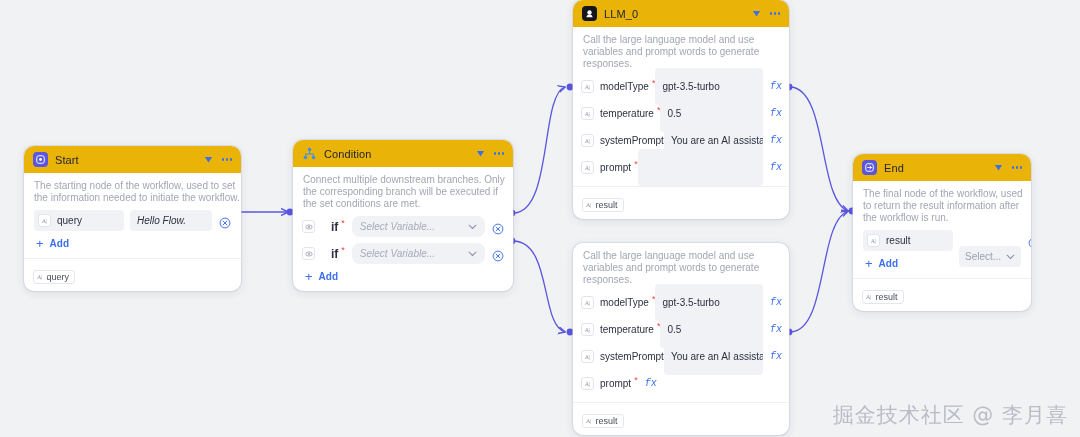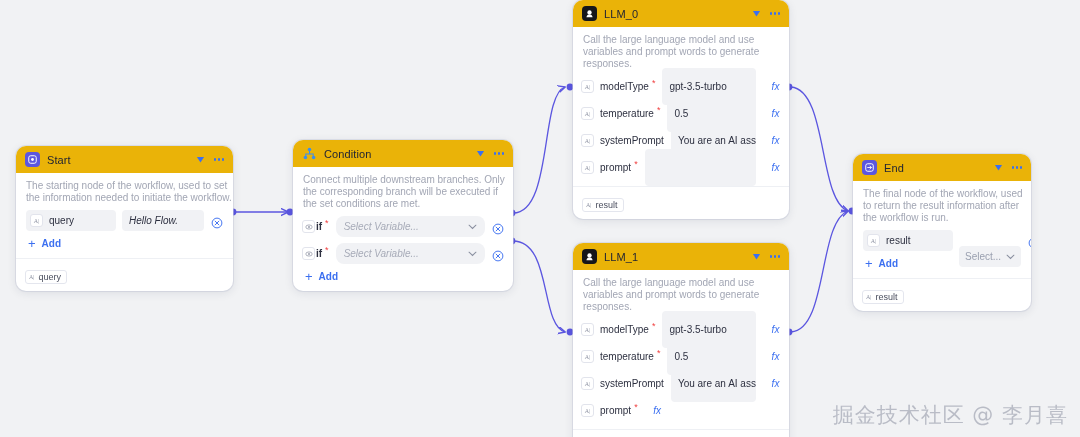--- a/index.html
+++ b/index.html
@@ -105,29 +105,28 @@
   }
   .fval {
     flex: 1 1 auto;
     height: 37px;
     background: #f1f2f5;
     border-radius: 4px;
     display: flex; align-items: center;
     padding: 0 7px;
     font-size: 10px;
     color: #2d3040;
-    margin-left: 7px;
     white-space: nowrap; overflow: hidden;
   }
   .fx {
     flex: 0 0 auto;
-    margin-left: 14px;
+    margin-left: 7px;
     font-size: 10px;
     color: #3b6ff0;
-    font-family: Liberation Sans, sans-serif;
+    font-family: Liberation Mono, monospace;
     font-style: italic;
     width: 11px; text-align: center;
   }
 
   
   .kvrow {
     display: flex; align-items: center;
     margin: 0 10px 0 10px;
     height: 21px;
   }
@@ -175,21 +174,21 @@
     height: 21px;
   }
   .ifbadge {
     width: 13px; height: 13px;
     border: 1px solid #e2e4ec; border-radius: 3px;
     background: #fff;
     display: flex; align-items: center; justify-content: center;
     flex: 0 0 auto;
   }
   .iflab {
-    margin-left: 1px; font-size: 10px; color: #2d3040; font-weight: bold; text-align: right;
+    margin-left: 16px; font-size: 12px; color: #2d3040; font-weight: bold; text-align: right;
   }
   .ifsel {
     flex: 1 1 auto; height: 21px;
     background: #f1f2f5; border-radius: 8px;
     margin-left: 7px;
     display: flex; align-items: center; justify-content: space-between;
     padding: 0 8px;
     font-size: 10px; color: #a7abb8; font-style: italic;
   }
 
@@ -260,21 +259,21 @@
     <circle cx="290" cy="212" r="3.4" fill="#5b56e0"></circle>
     <circle cx="512" cy="213" r="3.4" fill="#5b56e0"></circle>
     <circle cx="512" cy="241" r="3.4" fill="#5b56e0"></circle>
     <circle cx="570" cy="87" r="3.4" fill="#5b56e0"></circle>
     <circle cx="570" cy="332" r="3.4" fill="#5b56e0"></circle>
     <circle cx="789" cy="87" r="3.4" fill="#5b56e0"></circle>
     <circle cx="789" cy="332" r="3.4" fill="#5b56e0"></circle>
     <circle cx="852" cy="211" r="3.4" fill="#5b56e0"></circle>
   </svg>
 
-  <div class="node" id="node-start" style="left:16px; top:146px; width:217px;">
+  <div class="node" id="node-start" style="left:24px; top:146px; width:217px;">
     <div class="node-header">
       <span class="node-icon start">
         <svg width="9" height="9" viewBox="0 0 12 12">
           <rect x="1" y="1" width="10" height="10" rx="2.6" fill="none" stroke="#ffffff" stroke-width="1.3"></rect>
           <circle cx="6" cy="6" r="1.9" fill="#ffffff"></circle>
         </svg>
       </span>
       <span class="node-title">Start</span>
       <span class="hdr-caret">
         <svg width="9" height="8" viewBox="0 0 10 9">
@@ -446,39 +445,20 @@
 
     <div class="node-foot">
       <span class="outchip">
         <span class="t">A|</span>
         <span class="n">result</span>
       </span>
     </div>
   </div>
 
   <div class="node" id="node-llm1" style="left:573px; top:243px; width:216px;">
-    <div class="node-header">
-      <span class="node-icon llm">
-        <svg width="9" height="9" viewBox="0 0 12 12">
-          <circle cx="6" cy="4.6" r="2.9" fill="#ffffff"></circle>
-          <path d="M1.9 11 C2.4 8.4 3.9 7.4 6 7.4 C8.1 7.4 9.6 8.4 10.1 11 Z" fill="#ffffff"></path>
-        </svg>
-      </span>
-      <span class="node-title">LLM_1</span>
-      <span class="hdr-caret">
-        <svg width="9" height="8" viewBox="0 0 10 9">
-            <path d="M1 1.2 H9 L5 7.4 Z" fill="#3b6ff0"></path>
-          </svg>
-      </span>
-      <span class="hdr-dots">
-          <i></i>
-          <i></i>
-          <i></i>
-        </span>
-    </div>
     <div class="node-desc">Call the large language model and use variables and prompt words to generate responses.</div>
 
     <div class="fields">
       <div class="frow">
         <span class="tbadge">A|</span>
         <span class="fname">modelType</span>
         <span class="req">*</span>
         <span class="fval">gpt-3.5-turbo</span>
         <span class="fx">fx</span>
       </div>

